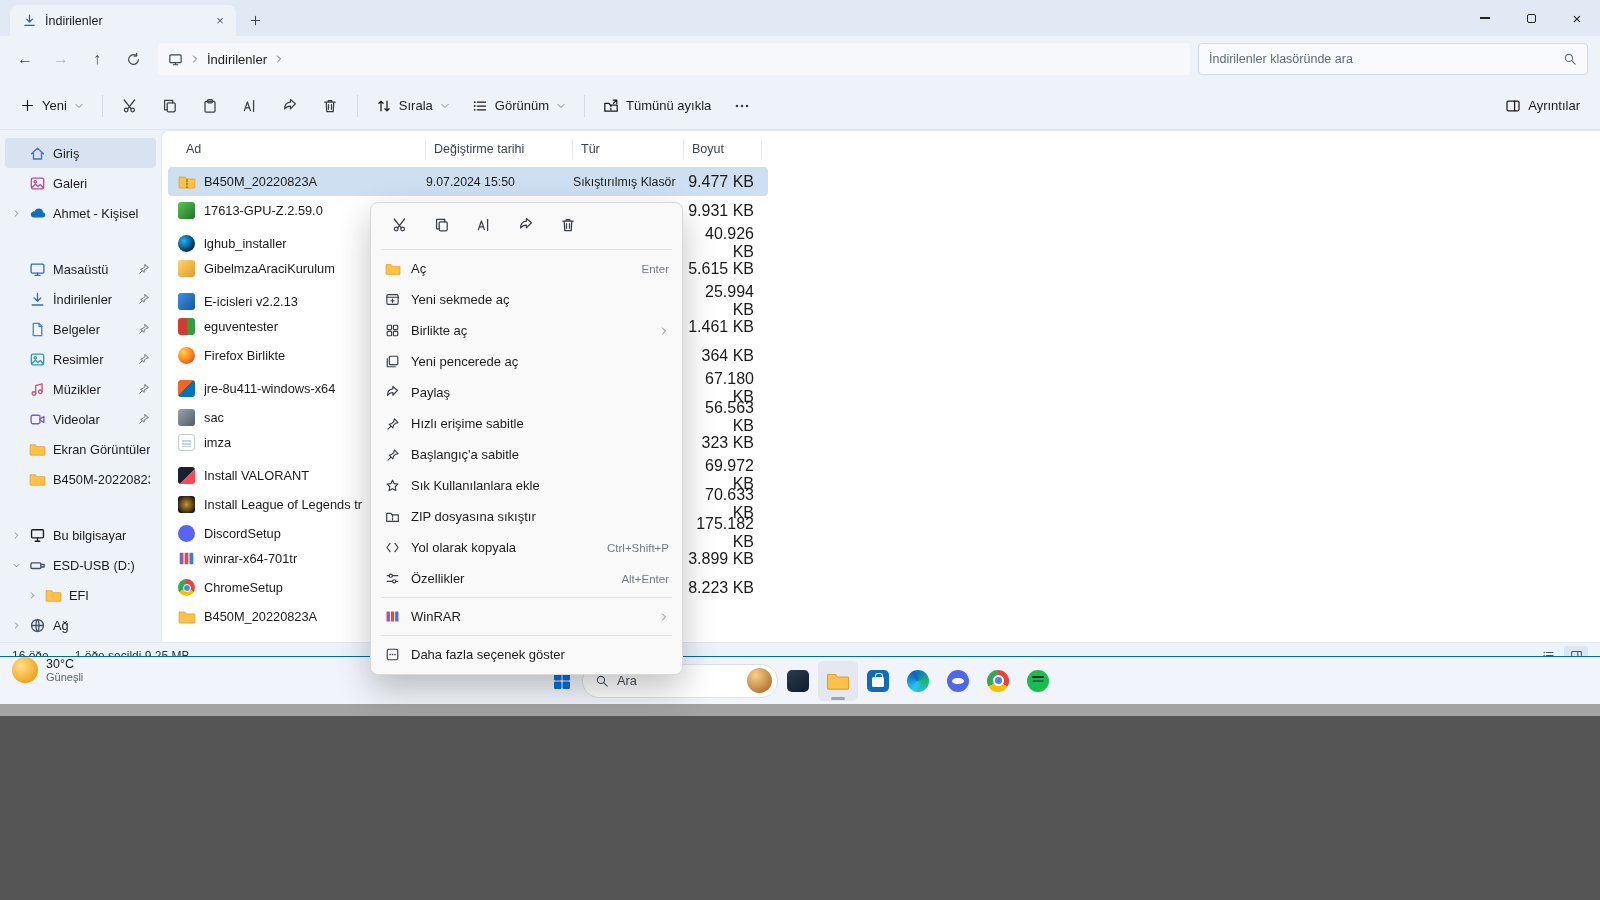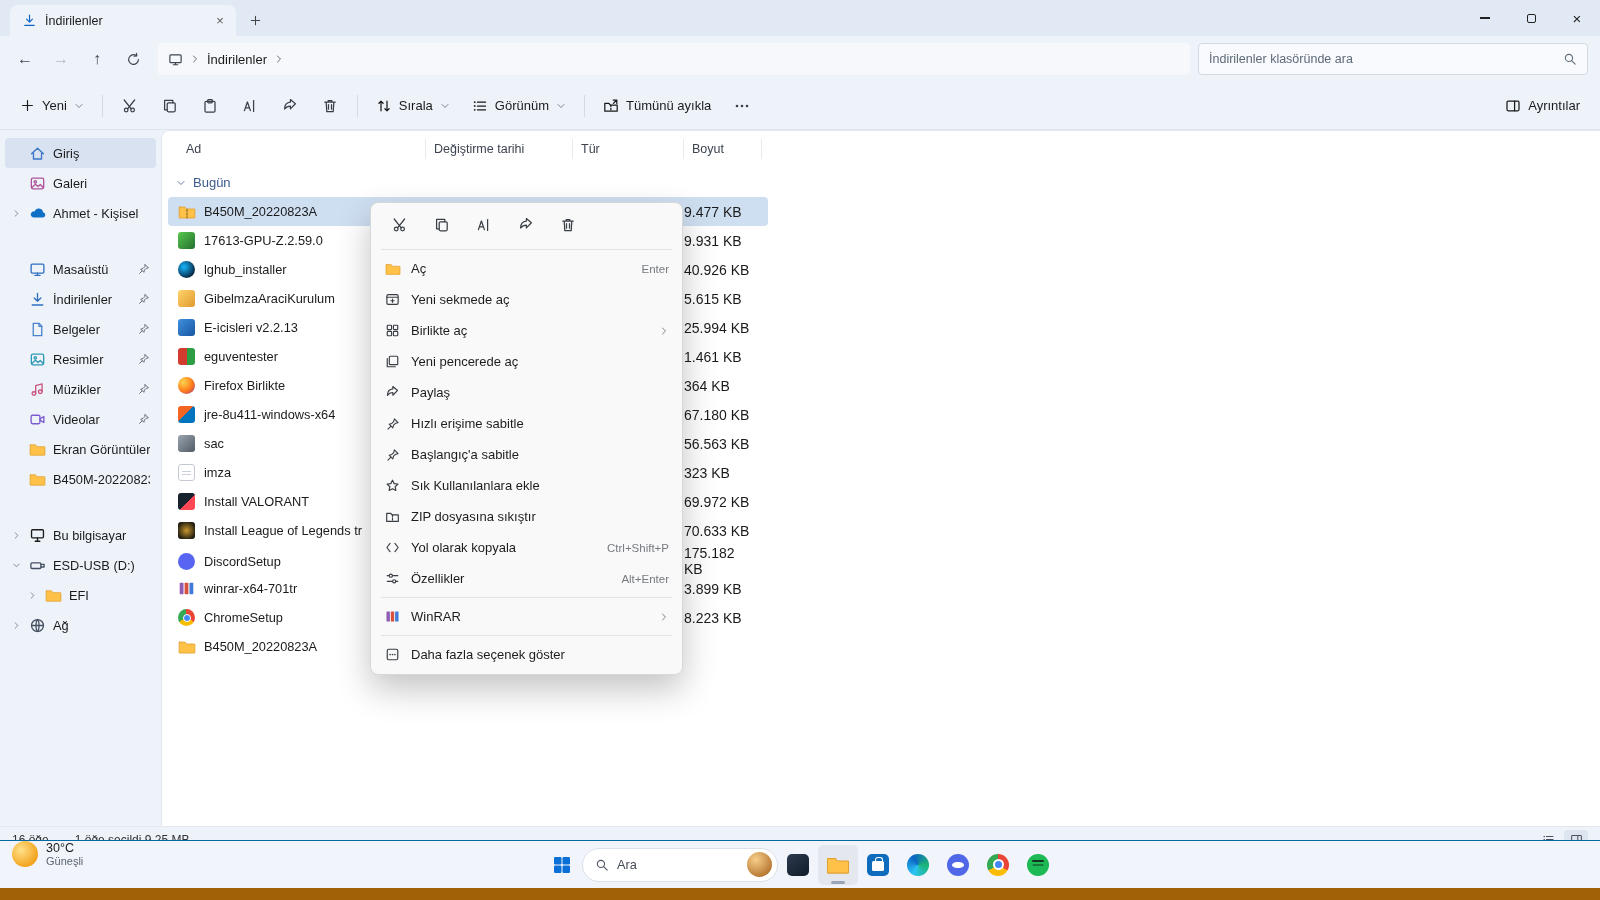--- a/index.html
+++ b/index.html
@@ -1,17 +1,17 @@
 <!DOCTYPE html>
 <html><head>
 <meta charset="utf-8">
 <style>
 *{box-sizing:border-box;margin:0;padding:0}
 body{font-family:"Liberation Sans","DejaVu Sans",sans-serif;background:#555}
-.screen{position:relative;width:1600px;height:900px;background:#a16207;overflow:hidden;color:#1b1b1b;font-size:13px}
+.screen{position:relative;width:1600px;height:716px;background:#a3a3a3;overflow:hidden;color:#1b1b1b;font-size:13px}
 .defs{position:absolute;width:0;height:0}
 .ic{fill:none;stroke:currentColor;stroke-width:1.25;stroke-linecap:round;stroke-linejoin:round;display:block}
 .rot90{transform:rotate(90deg)}.rot270{transform:rotate(-90deg)}
 
 
 .explorer{position:absolute;left:0;top:0;right:0;bottom:48px;display:flex;flex-direction:column;background:#eef3fa}
 .tabbar{height:36px;background:#e1e9f4;display:flex;align-items:flex-end;padding-left:10px;position:relative;flex:0 0 auto}
 .tab{width:226px;height:31px;background:#eef3fa;border-radius:8px 8px 0 0;display:flex;align-items:center;gap:8px;padding:0 6px 0 12px}
 .tab .t{flex:1;font-size:12.5px;white-space:nowrap;overflow:hidden}
 .tclose{width:20px;height:20px;border-radius:4px;display:flex;align-items:center;justify-content:center;color:#5a5a5a;font-size:13px}
@@ -50,21 +50,21 @@
 
 .filearea{flex:1;background:#fff;border:1px solid #e3e8f0;border-right:none;border-bottom:none;border-radius:8px 0 0 0;display:flex;flex-direction:column;position:relative;overflow:hidden}
 .cols{display:grid;grid-template-columns:248px 147px 111px 78px;padding-left:16px;height:36px;align-items:center;color:#3c4350;font-size:12.5px;flex:0 0 auto}
 .hc{border-right:1px solid #e7eaee;height:20px;display:flex;align-items:center;padding:0 8px}
 .grp{display:flex;align-items:center;gap:7px;padding:8px 0 7px 14px;color:#3c5a8c;font-size:13px;flex:0 0 auto}
 .row{display:grid;grid-template-columns:26px 222px 147px 111px 76px;align-items:center;height:29px;margin-left:6px;width:600px;border-radius:4px;padding-left:10px}
 .row.sel{background:#cfdff2}
 .cic{display:flex;align-items:center}
 .fn{white-space:nowrap;overflow:hidden;font-size:12.8px}
 .fd,.ft{font-size:12.3px;white-space:nowrap;overflow:hidden}
-.fs{font-size:14px;text-align:left;padding-right:6px}
+.fs{font-size:16px;text-align:right;padding-right:6px}
 .fi{width:17px;height:17px;border-radius:3px;display:inline-block;position:relative}
 .fi-gpuz{background:linear-gradient(135deg,#57c84d,#236f31)}
 .fi-lghub{background:radial-gradient(circle at 35% 35%,#18b7ff,#07243f 75%);border-radius:50%}
 .fi-gibel{background:linear-gradient(135deg,#ffd46b,#e09a2e)}
 .fi-eic{background:linear-gradient(135deg,#3f8fe0,#18579f)}
 .fi-eguven{background:linear-gradient(90deg,#d23b2e 50%,#2e9e44 50%)}
 .fi-firefox{background:radial-gradient(circle at 32% 30%,#ffd54d,#ff7a1a 55%,#a5407e 92%);border-radius:50%}
 .fi-java{background:linear-gradient(135deg,#f26522 45%,#0074bd 45%)}
 .fi-sac{background:linear-gradient(135deg,#9aa4ae,#535c66)}
 .fi-imza{background:#fff;border:1px solid #c5cad2}
@@ -598,26 +598,20 @@
         </div>
       </div>
 
       <div class="filearea">
         <div class="cols">
           <div class="hc">Ad</div>
           <div class="hc">Değiştirme tarihi</div>
           <div class="hc">Tür</div>
           <div class="hc">Boyut</div>
         </div>
-        <div class="grp">
-          <svg class="ic rot90" width="10" height="10">
-              <use href="#s-chev"></use>
-            </svg>
-          <span>Bugün</span>
-        </div>
 
         <div class="row sel">
           <span class="cic">
               <svg class="ic" width="18" height="18">
                 <use href="#s-zipf"></use>
               </svg>
             </span>
           <span class="fn">B450M_20220823A</span>
           <span class="fd">9.07.2024 15:50</span>
           <span class="ft">Sıkıştırılmış Klasör</span>

